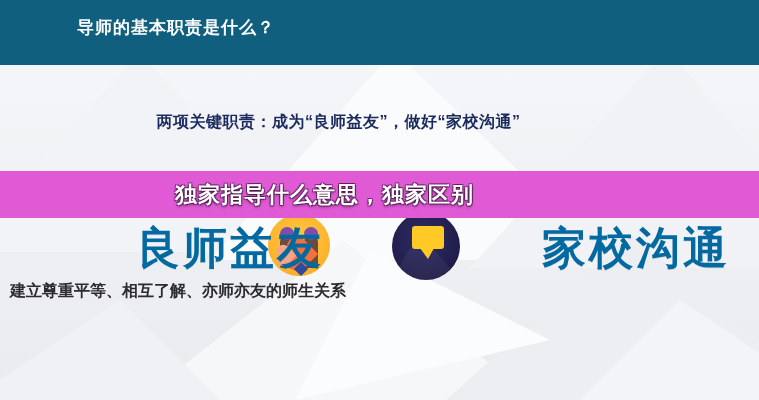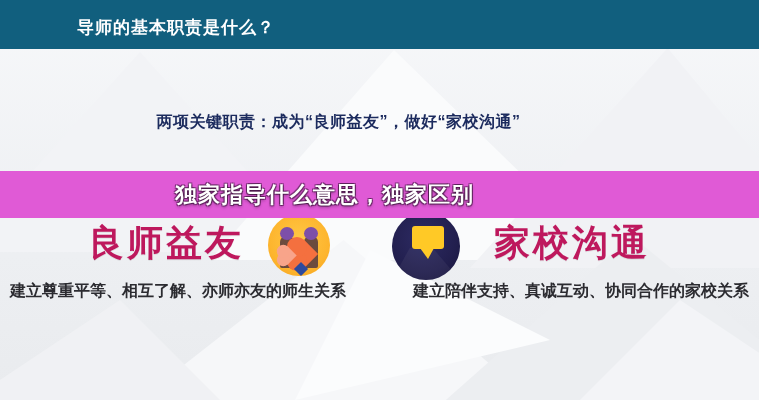--- a/index.html
+++ b/index.html
@@ -31,21 +31,21 @@
         background:#eceef1; clip-path:polygon(48% 0,100% 100%,0 100%); }
   .p6 { left:-60px; top:300px; width:300px; height:120px;
         background:#f0f1f4; clip-path:polygon(60% 0,100% 100%,0 100%); }
   .p7 { left:560px; top:300px; width:300px; height:120px;
         background:#f3f4f7; clip-path:polygon(40% 0,100% 100%,0 100%); }
   .p8 { left:250px; top:250px; width:300px; height:150px;
         background:#fbfcfd; clip-path:polygon(40% 0,100% 60%,15% 100%); }
 
   
   .header-band {
-    position:absolute; left:0; top:0; width:759px; height:49px;
+    position:absolute; left:0; top:0; width:759px; height:65px;
     background:#115F7E;
     padding-left:13px;
   }
   .header-band .title {
     position:absolute; left:77px; top:16px;
     color:#ffffff; font-size:17px; font-weight:bold;
     letter-spacing:1px; white-space:nowrap;
   }
 
   
@@ -117,23 +117,23 @@
     border-top:11px solid #FFC926;
   }
   .bubble-shadow {
     position:absolute; left:0; top:36px; width:68px; height:32px;
     background:rgba(255,255,255,.05);
     clip-path:polygon(26% 0,60% 0,100% 100%,0 100%);
   }
 
   
   .big-red {
-    position:absolute; color:#be185d;
-    font-size:36px; font-weight:bold; letter-spacing:3px;
-    white-space:nowrap; text-shadow:0 1px 0 rgba(0,0,0,.08);
+    position:absolute; color:#0369a1;
+    font-size:44px; font-weight:bold; letter-spacing:3px;
+    white-space:nowrap; text-shadow:0 1px 0 rgba(0,0,0,.08);margin-left:48px;
   }
   .big-left  { left:88px;  top:219px; }
   .big-right { left:494px; top:219px;font-family:Liberation Mono, monospace; }
 
   
   .detail {
     position:absolute; width:340px; text-align:center;
     color:#2b2b30; font-size:16px; font-weight:bold; line-height:20px;
   }
   .detail-left  { left:8px;   top:281px; }
@@ -199,19 +199,18 @@
     <span class="bubble"></span>
   </div>
 
   <div class="big-red big-left">良师益友</div>
   <div class="big-red big-right">家校沟通</div>
 
   <div class="detail detail-left">
     <span class="l1">建立尊重平等、相互了解、亦师亦友的师生关系</span>
   </div>
   <div class="detail detail-right">
-    <span class="l1">建立陪伴支持、真诚互动、协同合作的家校关系</span>
   </div>
 
   <div class="overlay-band"></div>
   <div class="overlay-title">独家指导什么意思，独家区别</div>
 
 </div>
 
 </body></html>

